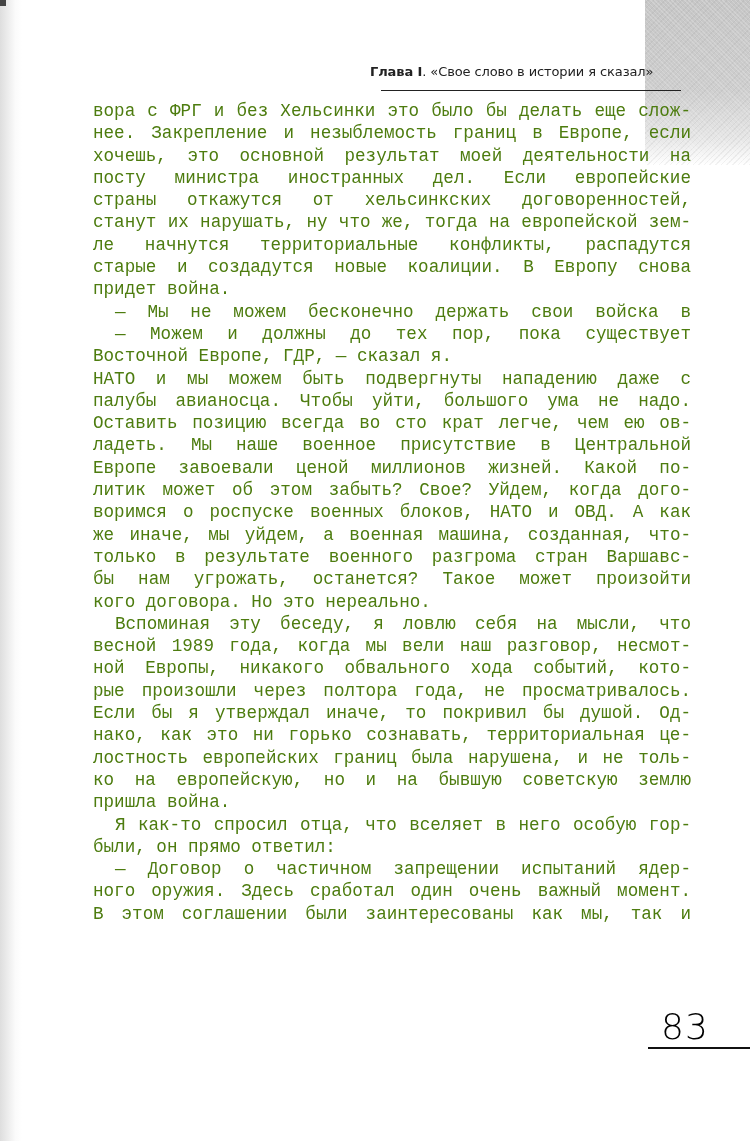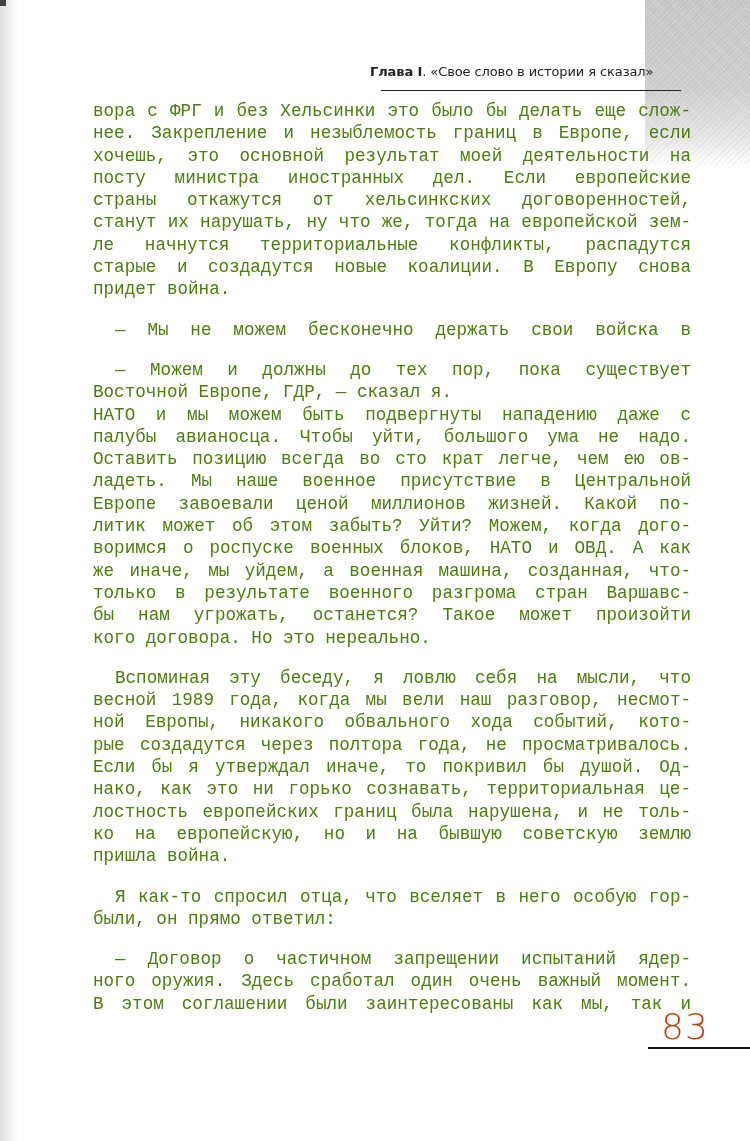--- a/index.html
+++ b/index.html
@@ -36,24 +36,24 @@
   .body-text {
     position: absolute; left: 93px; top: 100px; width: 598px;
     font-family: Liberation Mono, monospace; font-size: 17.6px; line-height: 22.3px;
     color: #4d7c0f;
   }
   .line {
     display: block; white-space: nowrap; text-align: justify; text-align-last: justify;
     height: 22.3px; overflow: visible;
   }
   .line.last { text-align-last: left; }
-  .line.indent { padding-left: 22px; margin-top: 18px; }
+  .line.indent { padding-left: 22px; }
   .page-number {
     position: absolute; left: 661px; top: 1006px;
-    font-family: "DejaVu Sans", sans-serif; font-size: 36px; font-weight: 300; color: #c2410c;
+    font-family: "DejaVu Sans", sans-serif; font-size: 36px; font-weight: 300; color: #000000;
     letter-spacing: 1px;
   }
   .folio-rule {
     position: absolute; left: 648px; top: 1047px; width: 102px; height: 2px; background: #111;
   }
 </style>
 </head>
 <body>
 
 <div class="scan-edge-left"></div>
@@ -76,30 +76,30 @@
     <span class="line">старые и создадутся новые коалиции. В Европу снова</span>
     <span class="line last">придет война.</span>
     <span class="line indent">— Мы не можем бесконечно держать свои войска в</span>
     <span class="line indent">— Можем и должны до тех пор, пока существует</span>
     <span class="line last">Восточной Европе, ГДР, — сказал я.</span>
     <span class="line">НАТО и мы можем быть подвергнуты нападению даже с</span>
     <span class="line">палубы авианосца. Чтобы уйти, большого ума не надо.</span>
     <span class="line">Оставить позицию всегда во сто крат легче, чем ею ов-</span>
     <span class="line">ладеть. Мы наше военное присутствие в Центральной</span>
     <span class="line">Европе завоевали ценой миллионов жизней. Какой по-</span>
-    <span class="line">литик может об этом забыть? Уйти? Можем, когда дого-</span>
+    <span class="line">литик может об этом забыть? Свое? Уйдем, когда дого-</span>
     <span class="line">воримся о роспуске военных блоков, НАТО и ОВД. А как</span>
     <span class="line">же иначе, мы уйдем, а военная машина, созданная, что-</span>
     <span class="line">только в результате военного разгрома стран Варшавс-</span>
     <span class="line">бы нам угрожать, останется? Такое может произойти</span>
     <span class="line last">кого договора. Но это нереально.</span>
     <span class="line indent">Вспоминая эту беседу, я ловлю себя на мысли, что</span>
     <span class="line">весной 1989 года, когда мы вели наш разговор, несмот-</span>
     <span class="line">ной Европы, никакого обвального хода событий, кото-</span>
-    <span class="line">рые создадутся через полтора года, не просматривалось.</span>
+    <span class="line">рые произошли через полтора года, не просматривалось.</span>
     <span class="line">Если бы я утверждал иначе, то покривил бы душой. Од-</span>
     <span class="line">нако, как это ни горько сознавать, территориальная це-</span>
     <span class="line">лостность европейских границ была нарушена, и не толь-</span>
     <span class="line">ко на европейскую, но и на бывшую советскую землю</span>
     <span class="line last">пришла война.</span>
     <span class="line indent">Я как-то спросил отца, что вселяет в него особую гор-</span>
     <span class="line last">были, он прямо ответил:</span>
     <span class="line indent">— Договор о частичном запрещении испытаний ядер-</span>
     <span class="line">ного оружия. Здесь сработал один очень важный момент.</span>
     <span class="line">В этом соглашении были заинтересованы как мы, так и</span>

